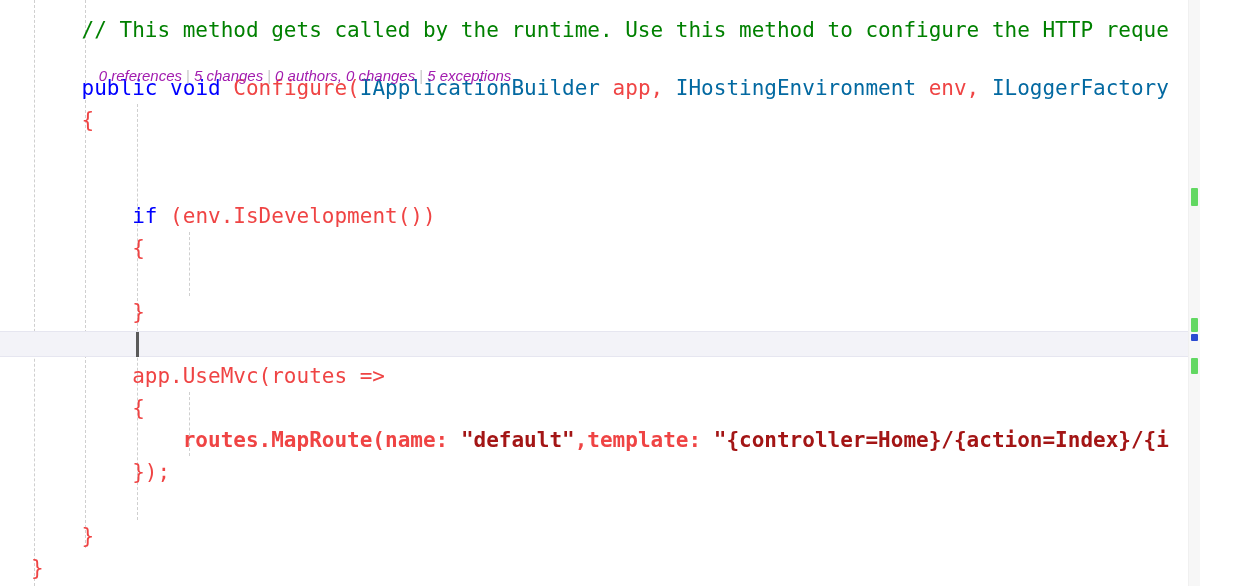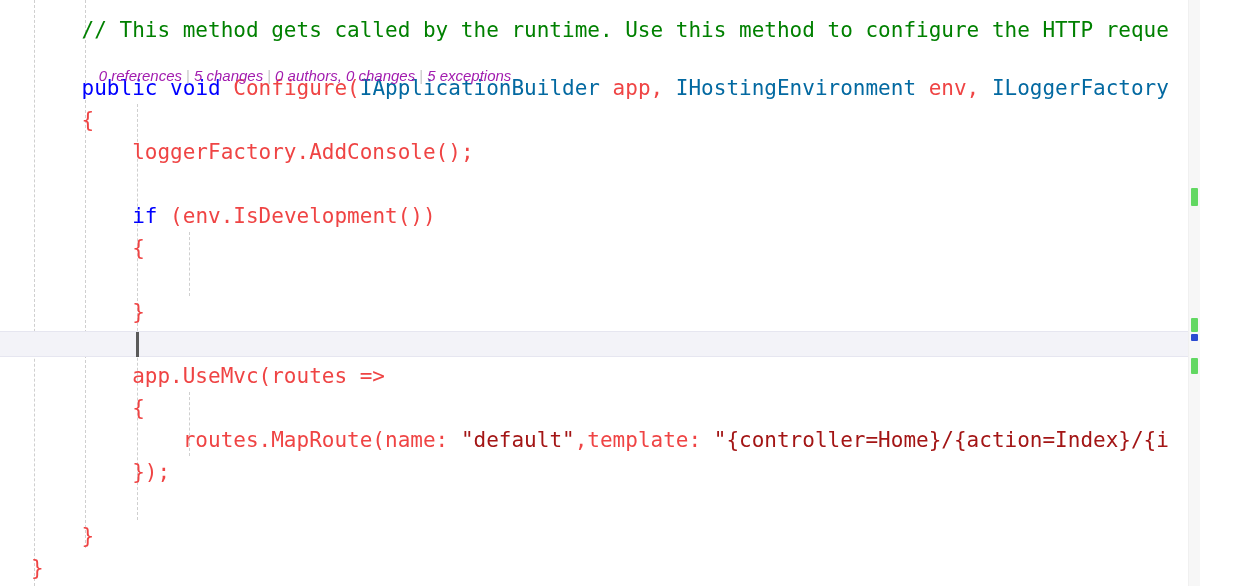--- a/index.html
+++ b/index.html
@@ -120,27 +120,27 @@
     </div>
 
   <div id="current-line-box"></div>
 
   <div id="caret"></div>
 
   <div id="code-lines" style="position: absolute; inset: 0px 0px 0px 31px;">
       <div class="code-line" style="top: 14px;"><span class="ind">    </span><span class="tok-comment">// This method gets called by the runtime. Use this method to configure the HTTP reque</span></div>
       <div class="code-line" style="top: 72px;"><span class="ind">    </span><span class="tok-kw">public</span><span class="tok-plain"> </span><span class="tok-kw">void</span><span class="tok-plain"> Configure(</span><span class="tok-type">IApplicationBuilder</span><span class="tok-plain"> app, </span><span class="tok-type">IHostingEnvironment</span><span class="tok-plain"> env, </span><span class="tok-type">ILoggerFactory</span></div>
       <div class="code-line" style="top: 104px;"><span class="ind">    </span><span class="tok-plain">{</span></div>
-      <div class="code-line" style="top: 136px;"><span class="ind">        </span><span class="tok-plain">loggerFactory.AddConsole();</span></div>
+      <div class="code-line" style="top: 136px;"><span class="ind">        </span></div>
       <div class="code-line" style="top: 200px; text-align: right;"><span class="ind">        </span><span class="tok-kw">if</span><span class="tok-plain"> (env.IsDevelopment())</span></div>
       <div class="code-line" style="top: 232px;"><span class="ind">        </span><span class="tok-plain">{</span></div>
       <div class="code-line" style="top: 296px;"><span class="ind">        </span><span class="tok-plain">}</span></div>
       <div class="code-line" style="top: 360px;"><span class="ind">        </span><span class="tok-plain">app.UseMvc(routes =&gt;</span></div>
       <div class="code-line" style="top: 392px;"><span class="ind">        </span><span class="tok-plain">{</span></div>
-      <div class="code-line" style="top: 424px;"><span class="ind">            </span><span class="tok-plain">routes.MapRoute(name: </span><span class="tok-string">"default"</span><span class="tok-plain">,template: </span><span class="tok-string">"{controller=Home}/{action=Index}/{i</span></div>
+      <div class="code-line" style="top: 424px; font-weight: bold;"><span class="ind">            </span><span class="tok-plain">routes.MapRoute(name: </span><span class="tok-string">"default"</span><span class="tok-plain">,template: </span><span class="tok-string">"{controller=Home}/{action=Index}/{i</span></div>
       <div class="code-line" style="top: 456px;"><span class="ind">        </span><span class="tok-plain">});</span></div>
       <div class="code-line" style="top: 520px;"><span class="ind">    </span><span class="tok-plain">}</span></div>
       <div class="code-line" style="top: 552px;"><span class="tok-plain">}</span></div>
     </div>
 
   <div id="codelens">
     <span class="cl-item">0 references</span><span class="cl-sep">|</span><span class="cl-item">5 changes</span><span class="cl-sep">|</span><span class="cl-item">0 authors, 0 changes</span><span class="cl-sep">|</span><span class="cl-item">5 exceptions</span>
   </div>
 
   <div id="margin-track">

